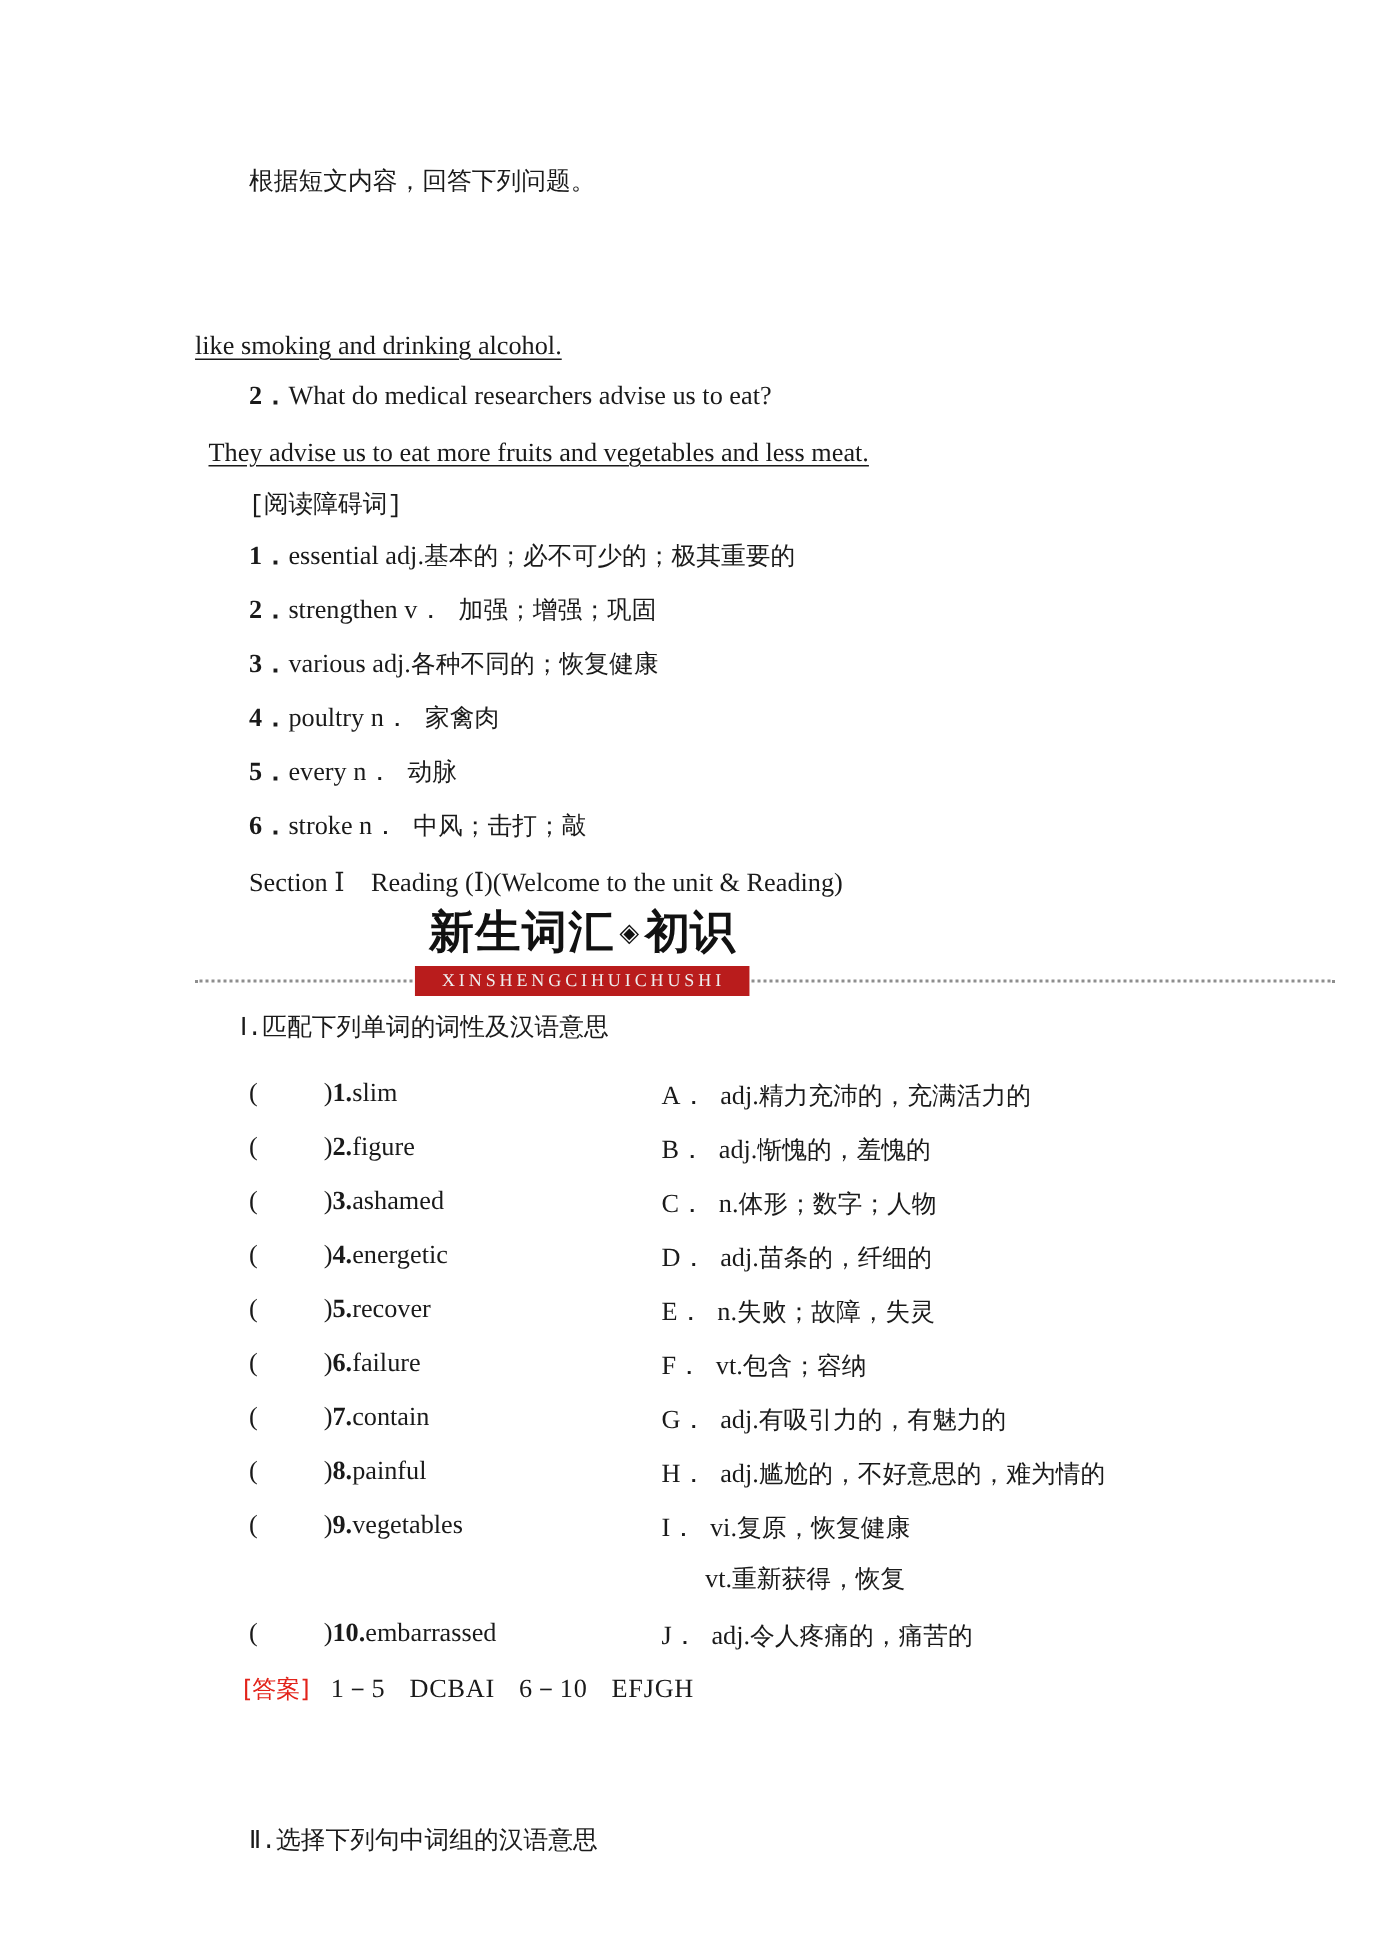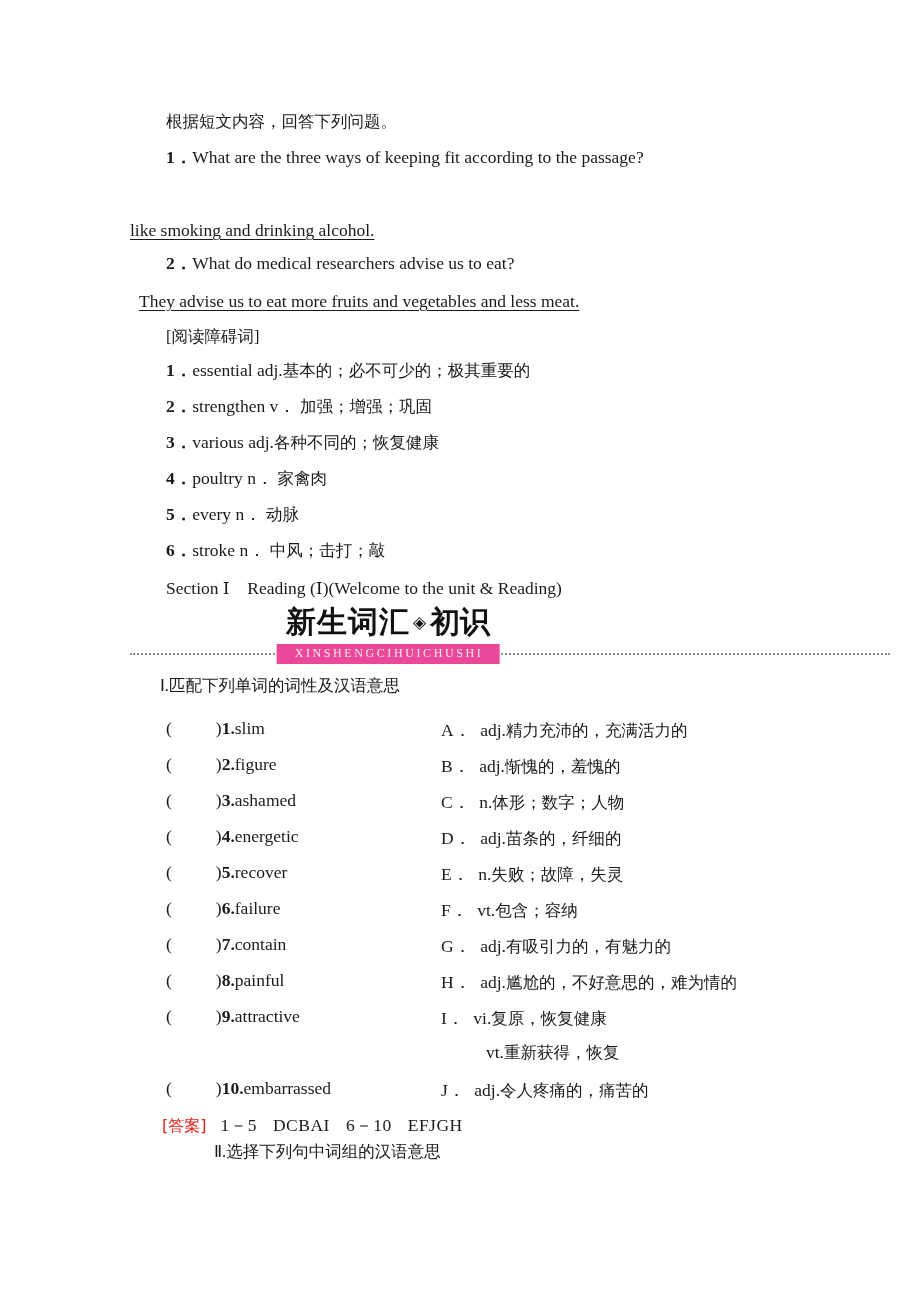--- a/index.html
+++ b/index.html
@@ -25,21 +25,21 @@
   }
 
   
   .block {
     position: absolute;
     font-size: 17.5px;
     line-height: 1.5;
     white-space: nowrap;
   }
   .cn {
-    font-family: Liberation Serif, serif;
+    font-family: Liberation Mono, monospace;
     font-size: 16.5px;
   }
   .serif { font-family: "Liberation Serif", "DejaVu Serif", serif; }
 
   .num {
     font-weight: bold;
     font-family: "Liberation Serif", "DejaVu Serif", serif;
   }
   .pos {
     font-family: "Liberation Serif", "DejaVu Serif", serif;
@@ -98,21 +98,21 @@
     left: 130px;
     width: 760px;
     top: 48px;
     border-top: 2px dotted #8e8e8e;
   }
   .pinyin-box {
     position: absolute;
     left: 50%;
     transform: translateX(-50%);
     top: 39px;
-    background: #ec4899;
+    background: #b91c1c;
     color: #efefef;
     font-family: "Liberation Serif", "DejaVu Serif", serif;
     font-size: 12px;
     letter-spacing: 2.6px;
     padding: 2px 16px 3px 18px;
     white-space: nowrap;
   }
 
   
   #ex1-head { left: 160px; top: 674px; }
@@ -132,21 +132,21 @@
     white-space: nowrap;
   }
   .match-right .letter {
     font-family: "Liberation Serif", "DejaVu Serif", serif;
     margin-right: 9px;
   }
   .match-right .defcn {
     font-family: "DejaVu Sans", "Liberation Sans", sans-serif;
     font-size: 16.5px;
   }
-  .match-right.cont { left: 470px; margin-left: 16px; }
+  .match-right.cont { left: 470px; }
 
   
   #answer-line {
     position: absolute;
     left: 162px;
     top: 1113px;
     font-size: 17.5px;
     white-space: nowrap;
   }
   .ans-label {
@@ -156,32 +156,29 @@
     font-weight: normal;
   }
   .ans-body {
     font-family: "Liberation Serif", "DejaVu Serif", serif;
     letter-spacing: 0.5px;
     margin-left: 14px;
     text-align: right;
   }
   .ans-body .gap { display: inline-block; width: 16px; }
 
-  #ex2-head { left: 166px; top: 1140px; margin-left: 48px; }
+  #ex2-head { left: 166px; top: 1216px; }
 </style>
 </head>
 <body>
 
 <div class="page">
 
   <div class="block cn" id="intro-prompt">根据短文内容，回答下列问题。</div>
 
-  <div class="block" id="q1-line">
-    <span class="num">1．</span><span>What are the three ways of keeping fit according to the passage?</span>
-  </div>
 
 
   <div class="block underline" id="a1-line2">like smoking and drinking alcohol.</div>
 
   <div class="block" id="q2-line">
     <span class="num">2．</span><span>What do medical researchers advise us to eat?</span>
   </div>
 
   <div class="block underline" id="a2-line">They advise us to eat more fruits and vegetables and less meat.</div>
 
@@ -239,21 +236,21 @@
   <div class="match-left" style="top:898px">
     <span class="paren-open">(</span><span>)</span><span class="num">6.</span><span>failure</span>
   </div>
   <div class="match-left" style="top:934px">
     <span class="paren-open">(</span><span>)</span><span class="num">7.</span><span>contain</span>
   </div>
   <div class="match-left" style="top:970px">
     <span class="paren-open">(</span><span>)</span><span class="num">8.</span><span>painful</span>
   </div>
   <div class="match-left" style="top:1006px">
-    <span class="paren-open">(</span><span>)</span><span class="num">9.</span><span>attractive</span>
+    <span class="paren-open">(</span><span>)</span><span class="num">9.</span><span>vegetables</span>
   </div>
   <div class="match-left" style="top:1078px">
     <span class="paren-open">(</span><span>)</span><span class="num">10.</span><span>embarrassed</span>
   </div>
 
   <div class="match-right" style="top:718px">
     <span class="letter">A．</span><span class="pos">adj.</span><span class="defcn">精力充沛的，充满活力的</span>
   </div>
   <div class="match-right" style="top:754px">
     <span class="letter">B．</span><span class="pos">adj.</span><span class="defcn">惭愧的，羞愧的</span>

